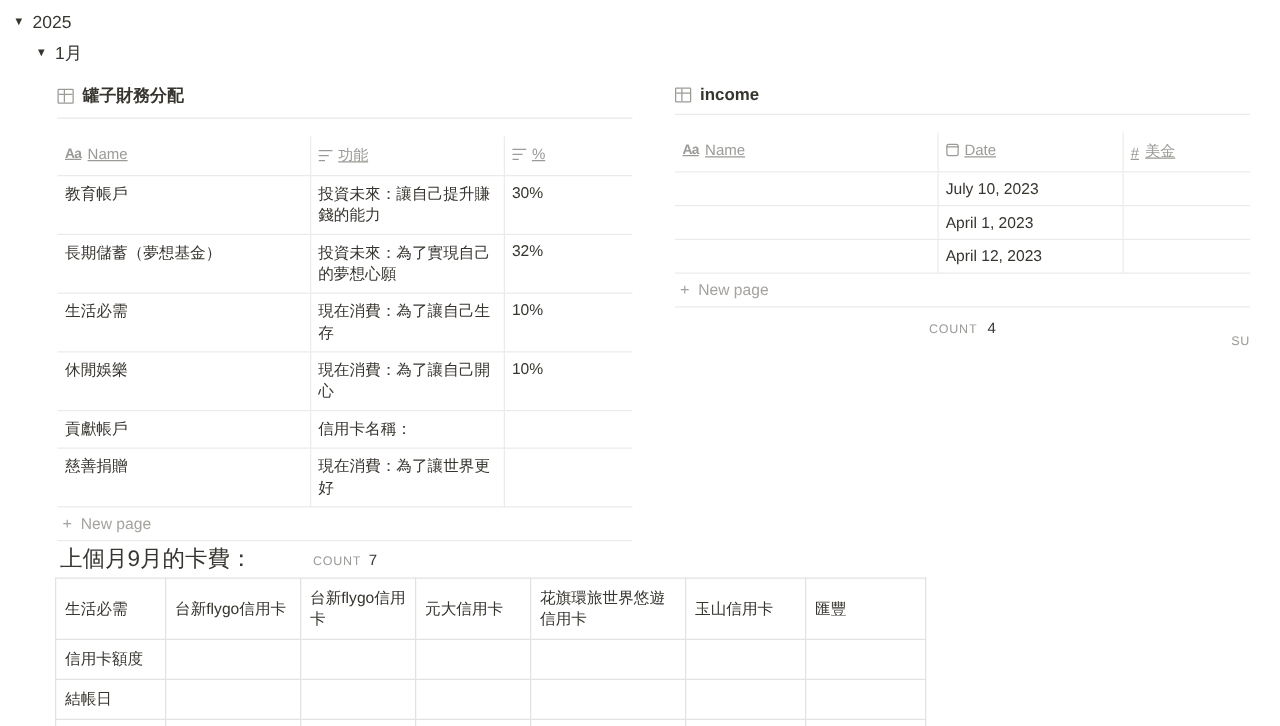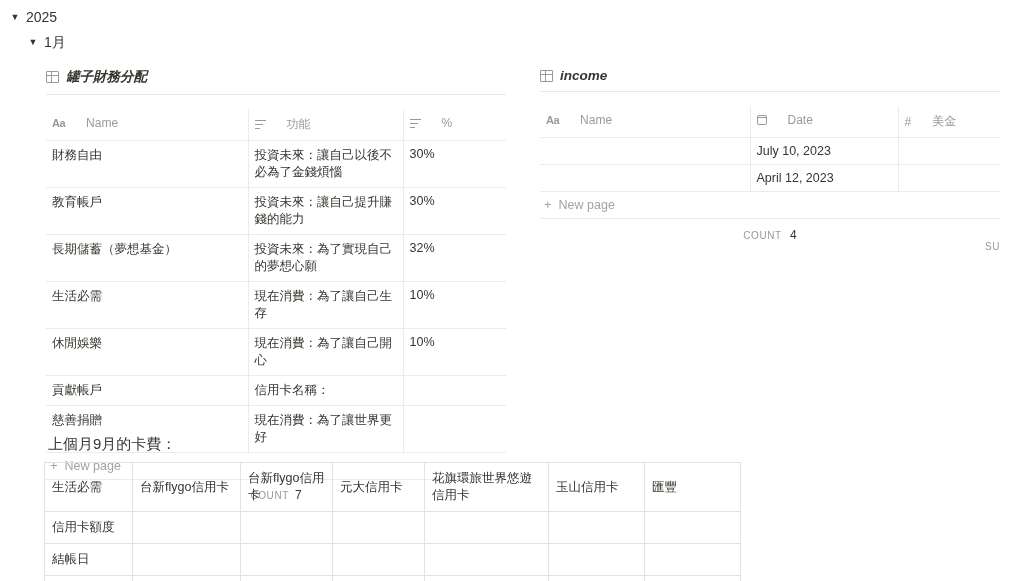--- a/index.html
+++ b/index.html
@@ -53,21 +53,20 @@
   }
   .db-header {
     display: flex;
     align-items: center;
     gap: 7px;
     padding-bottom: 8px;
     border-bottom: 1px solid #e9e9e7;
     font-size: 13.5px;
     font-weight: bold;
     color: #37352f;
-    font-style: italic;
   }
   .db-title { font-weight: bold; }
 
   .grid-icon {
     display: inline-block;
     width: 13px;
     height: 12px;
     border: 1px solid #9a9a97;
     border-radius: 1px;
     position: relative;
@@ -106,21 +105,22 @@
   table.tbl th {
     color: #9b9a97;
     font-size: 12px;
     border-bottom: 1px solid #ecebea;
     padding-bottom: 7px;
     padding-top: 7px;
   }
   table.tbl th .hd {
     display: flex;
     align-items: center;
-    gap: 21px;
+    gap: 5px;
+    text-decoration: underline;
   }
   table.tbl tr td:last-child,
   table.tbl tr th:last-child { border-right: none; }
   td.name-cell { font-weight: bold; color: #37352f; }
 
   .ico-aa { font-size: 11px; color: #9b9a97; font-weight: bold; letter-spacing: -0.5px;}
   .ico-lines {
     display: inline-block;
     width: 11px; height: 9px;
     position: relative;
@@ -187,21 +187,21 @@
   }
   .count-row-wide .sum-right {
     position: absolute;
     right: 0;
     top: 22px;
   }
 
   
   .para {
     position: absolute;
-    font-size: 15px;
+    font-size: 18px;
     color: #37352f;
   }
 
   
   table.cctbl {
     position: absolute;
     border-collapse: collapse;
     table-layout: fixed;
     font-size: 12.5px;
   }
@@ -265,25 +265,20 @@
                   <i></i>
                   <i></i>
                 </span>
               <span>%</span>
             </span>
           </th>
         </tr>
       </thead>
       <tbody>
         <tr>
-          <td class="name-cell">財務自由</td>
-          <td>投資未來：讓自己以後不必為了金錢煩惱</td>
-          <td>30%</td>
-        </tr>
-        <tr>
           <td class="name-cell">教育帳戶</td>
           <td>投資未來：讓自己提升賺錢的能力</td>
           <td>30%</td>
         </tr>
         <tr>
           <td class="name-cell">長期儲蓄（夢想基金）</td>
           <td>投資未來：為了實現自己的夢想心願</td>
           <td>32%</td>
         </tr>
         <tr>
@@ -351,20 +346,25 @@
               <span class="ico-hash">#</span>
               <span>美金</span>
             </span>
           </th>
         </tr>
       </thead>
       <tbody>
         <tr>
           <td class="name-cell"></td>
           <td>July 10, 2023</td>
+          <td></td>
+        </tr>
+        <tr>
+          <td class="name-cell"></td>
+          <td>April 1, 2023</td>
           <td></td>
         </tr>
         <tr>
           <td class="name-cell"></td>
           <td>April 12, 2023</td>
           <td></td>
         </tr>
       </tbody>
     </table>
 

